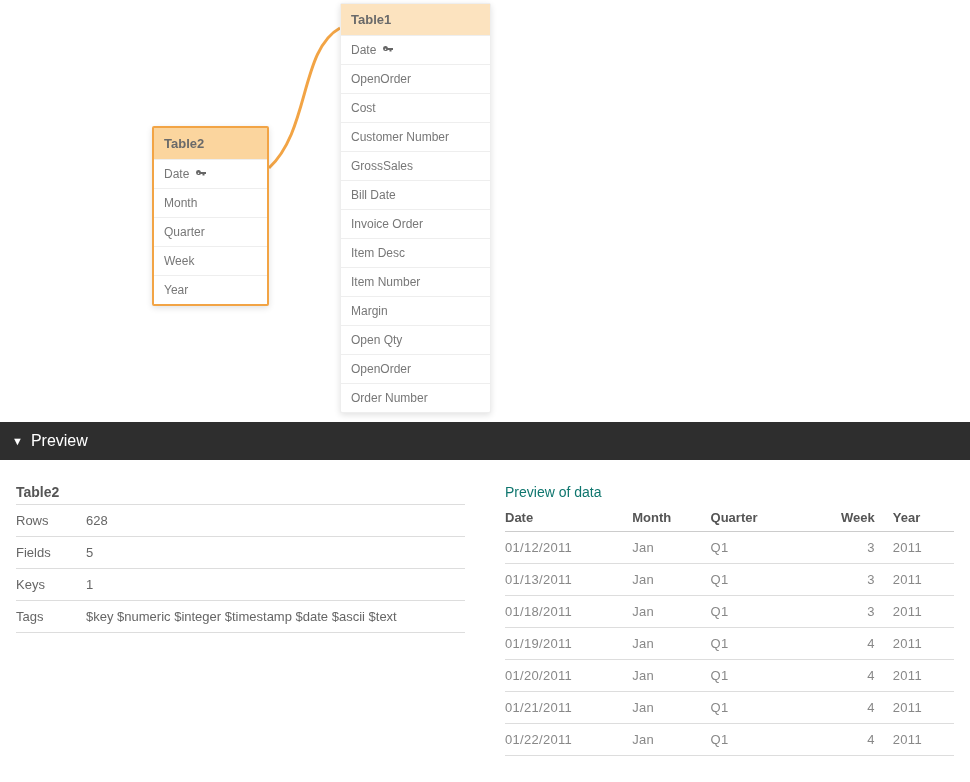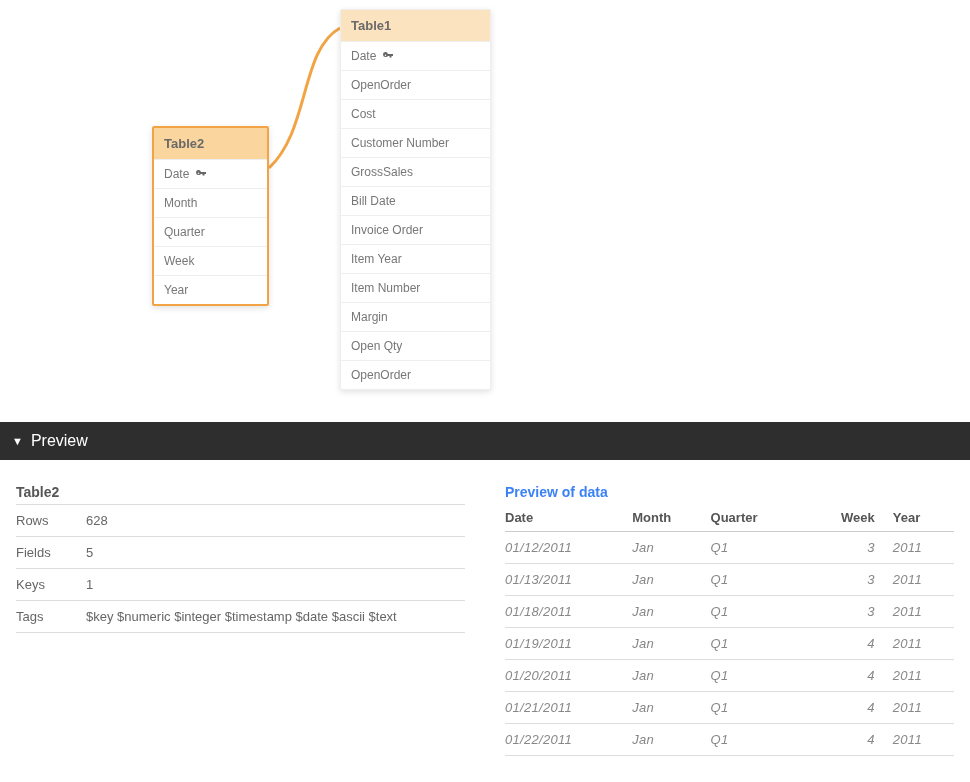--- a/index.html
+++ b/index.html
@@ -52,21 +52,21 @@
     align-items: center;
     font-size: 12px;
   }
   .field-row:last-child { border-bottom: none; }
   .key-icon {
     margin-left: 6px;
     display: inline-flex;
   }
 
   #table2 { left: 152px; top: 126px; width: 117px; }
-  #table1 { left: 340px; top: 9px; width: 151px; }
+  #table1 { left: 340px; top: 3px; width: 151px; }
 
   .preview-header {
     background: #2e2e2e;
     color: #fff;
     padding: 10px 12px;
     font-size: 16px;
     display: flex;
     align-items: center;
     gap: 8px;
   }
@@ -96,22 +96,22 @@
     border-top: 1px solid #ddd;
     color: #666;
     font-size: 13px;
     vertical-align: middle;
   }
   .info-table tr:last-child td { border-bottom: 1px solid #ddd; }
   .info-table td.label { width: 70px; }
 
   .data-panel { flex: 1; }
   .data-title {
-    font-weight: bold;
-    color: #3b82f6;
+    font-weight: normal;
+    color: #0f766e;
     font-size: 14px;
     margin-bottom: 4px;
   }
   .data-table {
     width: 100%;
     border-collapse: collapse;
   }
   .data-table th {
     text-align: left;
     font-weight: bold;
@@ -121,21 +121,20 @@
     border-bottom: 1px solid #ccc;
   }
   .data-table th.num, .data-table td.num { text-align: right; padding-right: 18px; }
   .data-table td {
     padding: 8px 6px 8px 0;
     border-bottom: 1px solid #ddd;
     color: #888;
     font-size: 13px;
     font-family: "Segoe UI", Arial, sans-serif;
     letter-spacing: 0.3px;
-    font-style: italic;
   }
 </style>
 </head>
 <body>
 
 <div class="canvas">
   <svg class="connector" width="970" height="422">
     <path d="M 269 168 C 310 130, 300 50, 340 28" stroke="#f2a445" stroke-width="3" fill="none"></path>
   </svg>
 
@@ -189,33 +188,36 @@
     <div class="field-row">
         <span>GrossSales</span>
       </div>
     <div class="field-row">
         <span>Bill Date</span>
       </div>
     <div class="field-row">
         <span>Invoice Order</span>
       </div>
     <div class="field-row">
-        <span>Item Year</span>
+        <span>Item Desc</span>
       </div>
     <div class="field-row">
         <span>Item Number</span>
       </div>
     <div class="field-row">
         <span>Margin</span>
       </div>
     <div class="field-row">
         <span>Open Qty</span>
       </div>
     <div class="field-row">
         <span>OpenOrder</span>
+      </div>
+    <div class="field-row">
+        <span>Order Number</span>
       </div>
   </div>
 </div>
 
 <div class="preview-header">
   <span class="caret">▼</span>
   <span>Preview</span>
 </div>
 
 <div class="preview-body">

